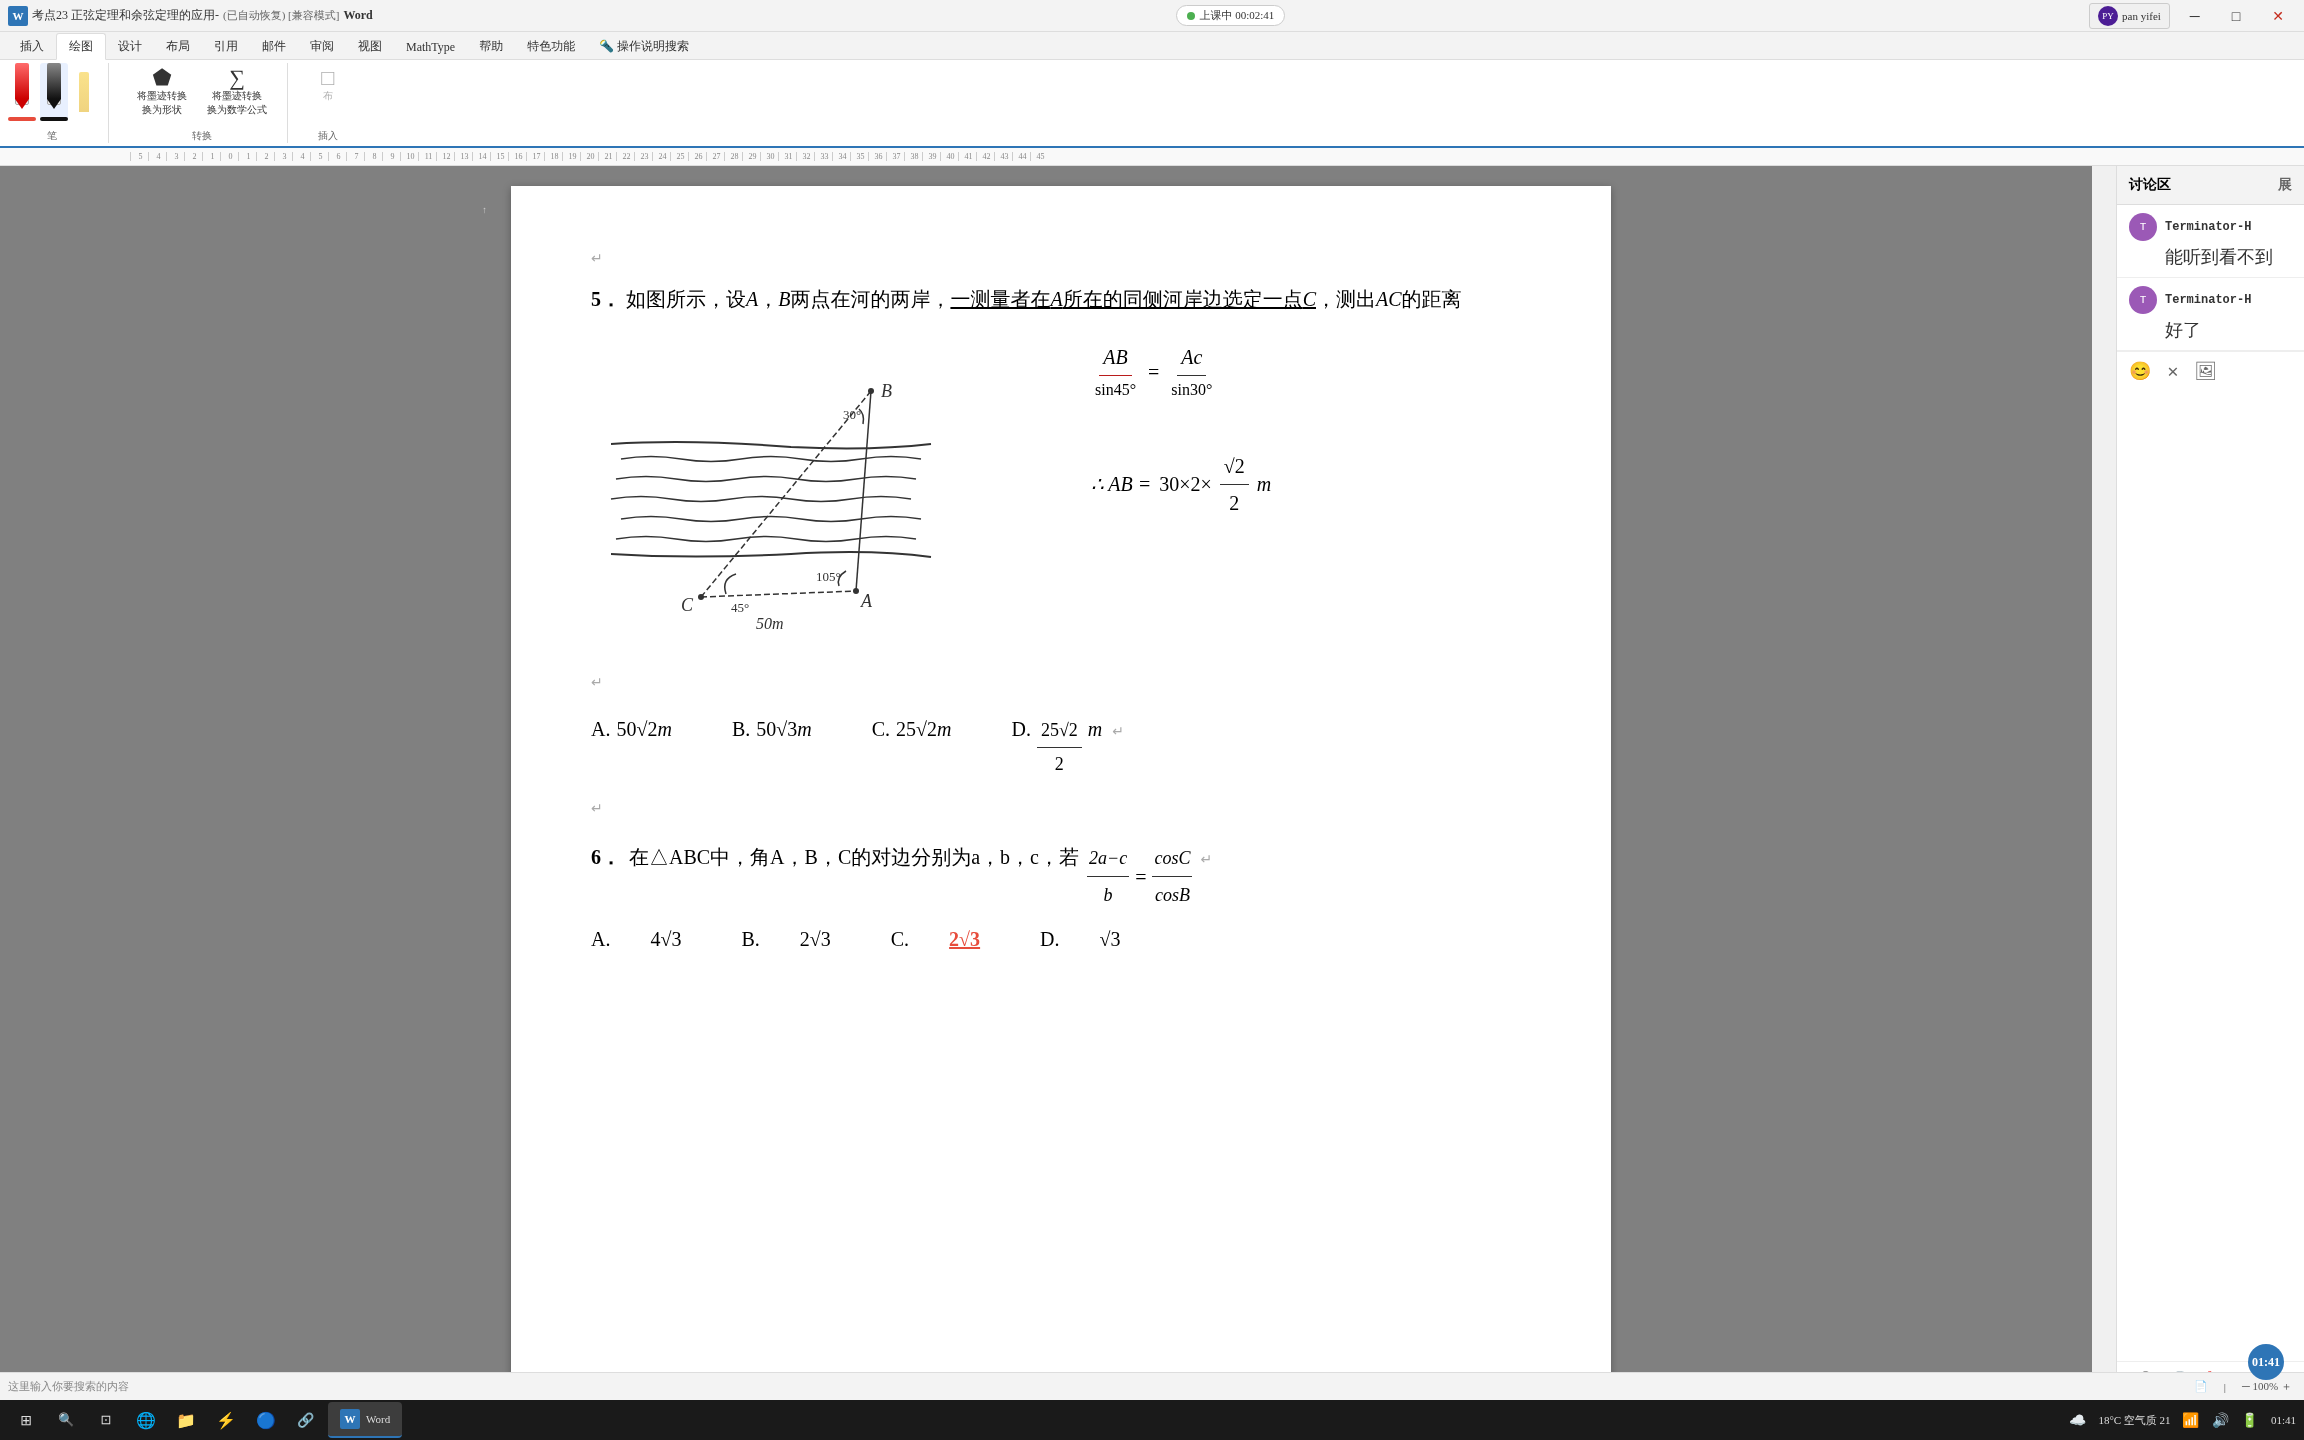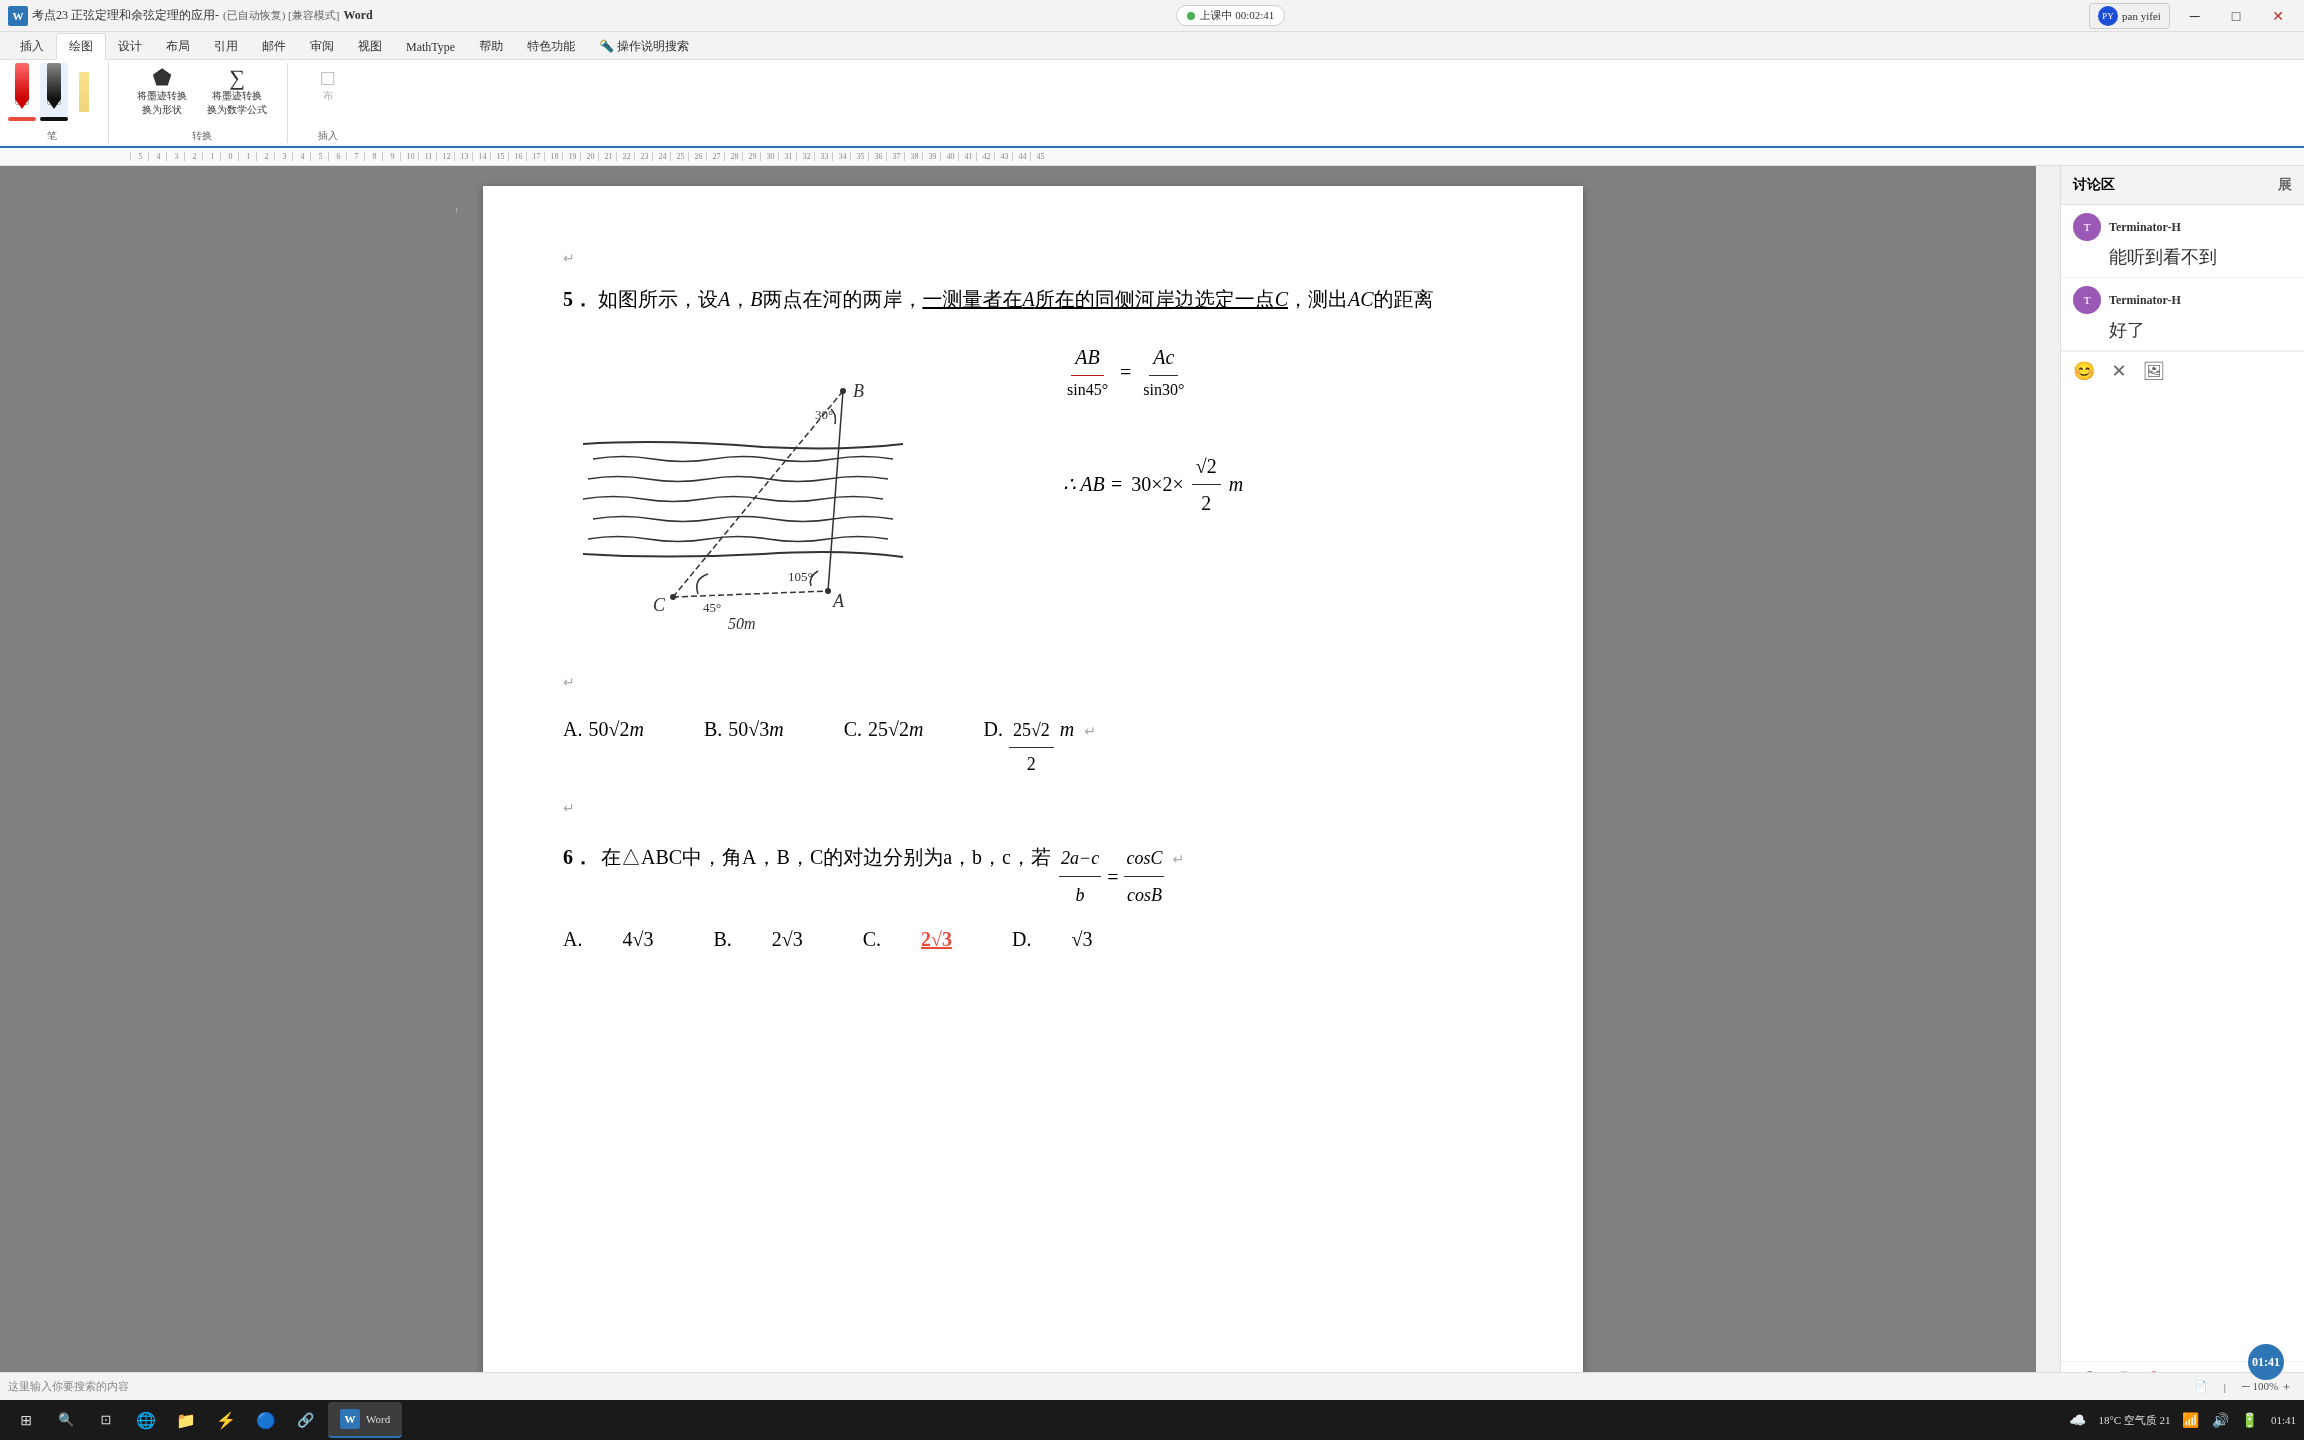--- a/index.html
+++ b/index.html
@@ -17,21 +17,21 @@
     #titlebar-right { display: flex; align-items: center; gap: 8px; }
     .lesson-badge {
       background: white; border: 1px solid #ccc; border-radius: 12px;
       padding: 2px 10px; font-size: 11px; display: flex; align-items: center; gap: 4px;
     }
     .green-dot { width: 8px; height: 8px; background: #4CAF50; border-radius: 50%; }
     .user-badge {
       background: #f0f0f0; border: 1px solid #ccc; border-radius: 3px;
       padding: 2px 8px; font-size: 11px; display: flex; align-items: center; gap: 4px;
     }
-    .user-avatar { width: 20px; height: 20px; background: #1d4ed8; border-radius: 50%; display: flex; align-items: center; justify-content: center; color: white; font-size: 9px; }
+    .user-avatar { width: 20px; height: 20px; background: #4c1d95; border-radius: 50%; display: flex; align-items: center; justify-content: center; color: white; font-size: 9px; }
     .win-btn { padding: 0 12px; height: 28px; border: none; background: transparent; cursor: pointer; font-size: 14px; color: #333; }
 
     
     #ribbon-tabs {
       height: 28px; background: #f3f3f3; border-bottom: 1px solid #ddd;
       display: flex; align-items: flex-end; padding-left: 8px;
     }
     .ribbon-tab {
       padding: 4px 12px; font-size: 12px; cursor: pointer; border-top-left-radius: 3px; border-top-right-radius: 3px;
       color: #333;
@@ -437,21 +437,21 @@
           <span>2√3</span>
           <span style="margin-left:20px;">C.</span>
           <span style="text-decoration:underline;color:#e74c3c;font-weight:bold;">2√3</span>
           <span style="margin-left:20px;">D.</span>
           <span>√3</span>
         </div>
       </div>
     </div>
   </div>
 
-  <div id="sidebar" style="width:244px;background:white;border-left:1px solid #ddd;display:flex;flex-direction:column;font-family:Liberation Serif, serif;margin-left:24px;">
+  <div id="sidebar" style="width:188px;background:white;border-left:1px solid #ddd;display:flex;flex-direction:column;font-family:Liberation Mono, monospace;margin-left:24px;">
     <div id="sidebar-header" style="background:#f3f3f3;padding:10px 12px;font-size:14px;font-weight:bold;border-bottom:1px solid #ddd;display:flex;justify-content:space-between;align-items:center;">
       <span>讨论区</span>
       <span class="sidebar-collapse-btn">展</span>
     </div>
 
     <div class="sidebar-section">
       <div class="sidebar-user">
         <div class="sidebar-avatar">T</div>
         <span class="sidebar-username">Terminator-H</span>
       </div>

